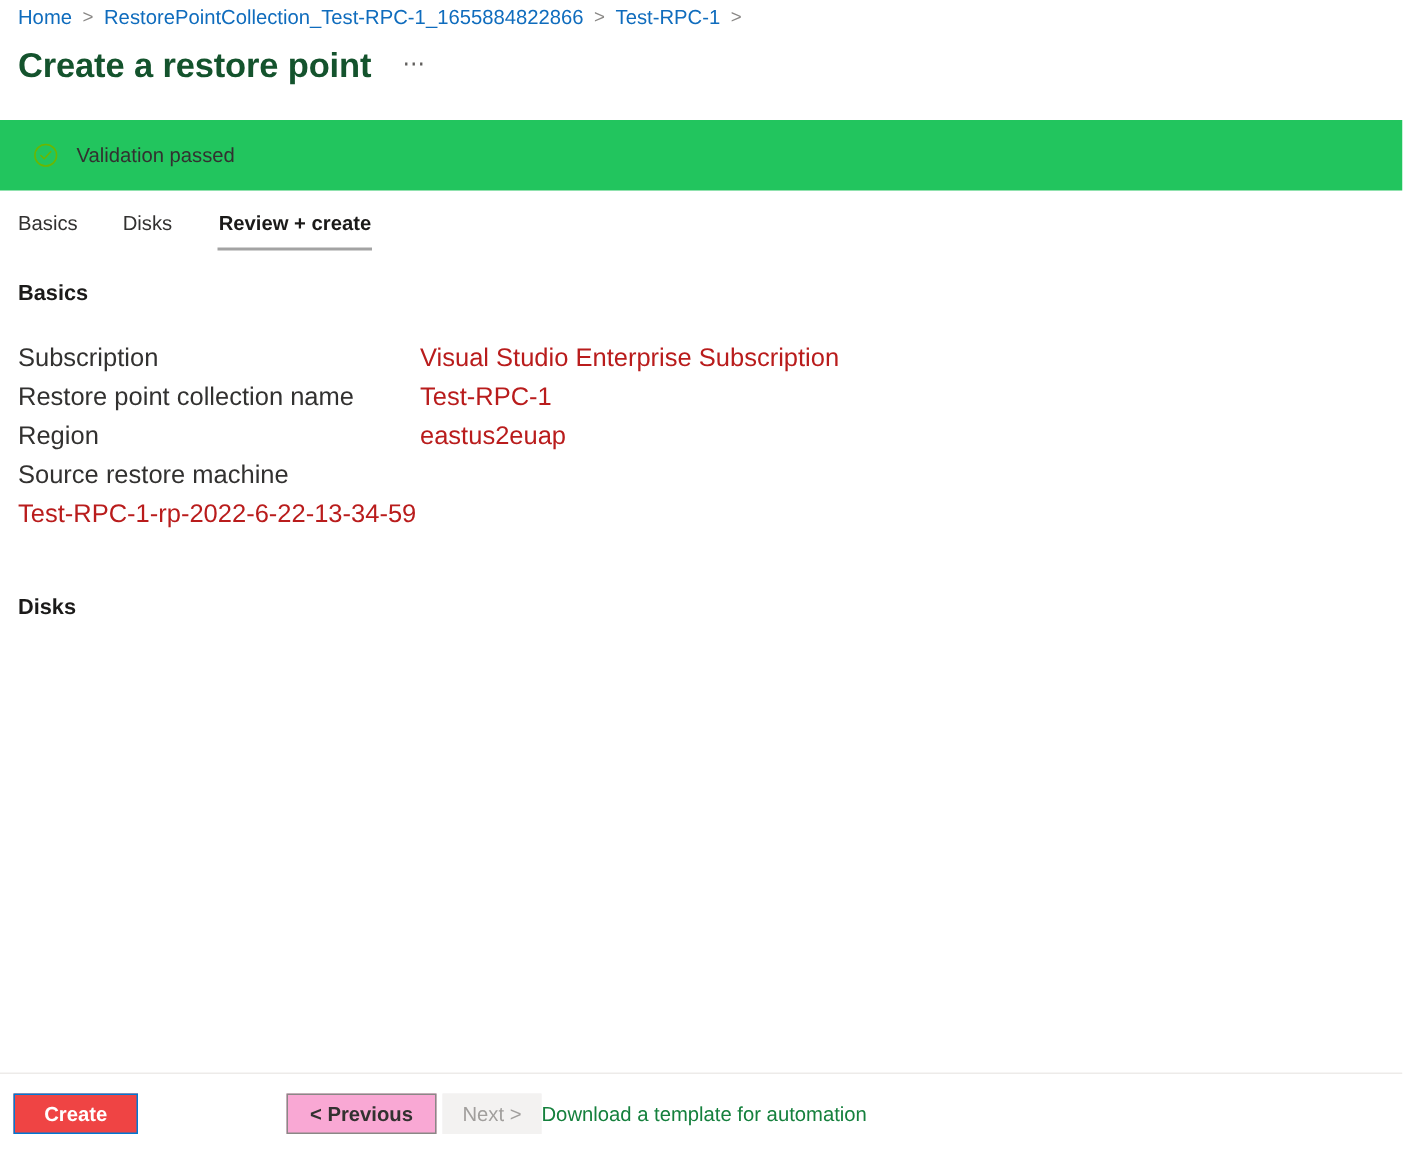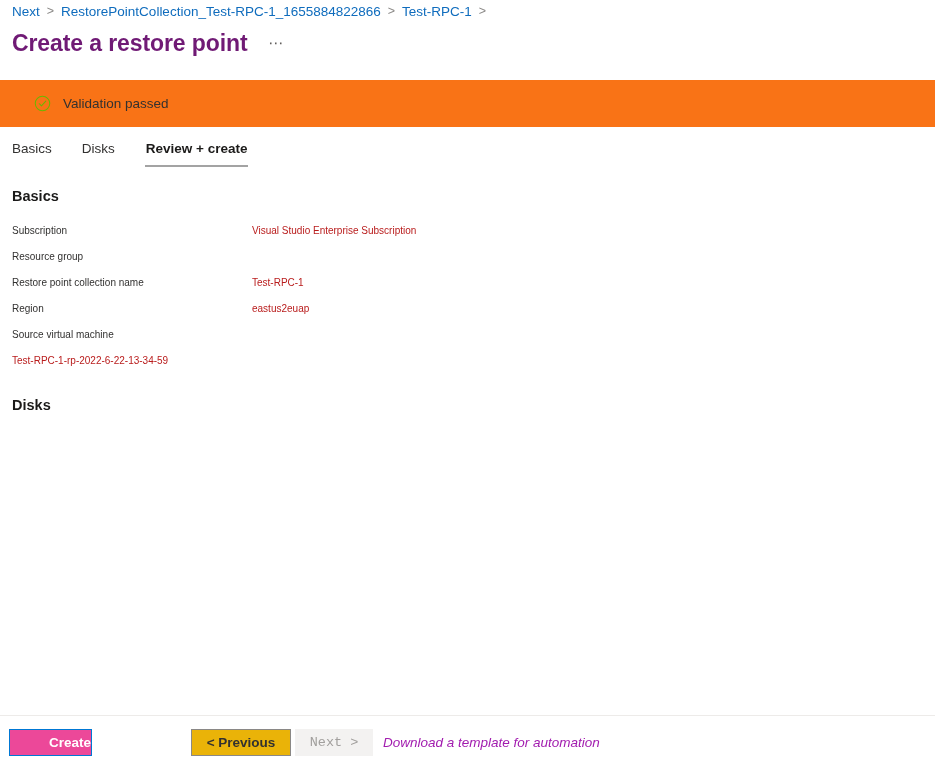--- a/index.html
+++ b/index.html
@@ -45,21 +45,21 @@
     position: absolute;
     top: 27px;
     left: 12px;
     display: flex;
     align-items: center;
     height: 32px;
   }
   .page-title {
     font-size: 23px;
     font-weight: bold;
-    color: #701a75;
+    color: #14532d;
     letter-spacing: -0.1px;
     line-height: 30px;
   }
   .more-btn {
     margin-left: 16px;
     width: 26px;
     height: 26px;
     display: flex;
     align-items: center;
     justify-content: center;
@@ -74,25 +74,25 @@
     font-family: "Liberation Sans", sans-serif;
   }
 
   
   .validation-banner {
     position: absolute;
     top: 80px;
     left: 0;
     width: 935px;
     height: 47px;
-    background: #f97316;
+    background: #22c55e;
     display: flex;
     align-items: center;
     box-sizing: border-box;
-    padding-left: 34px;
+    padding-left: 22px;
   }
   .check-icon {
     width: 17px;
     height: 17px;
     flex: 0 0 17px;
     margin-right: 12px;
     display: block;
   }
   .validation-text {
     font-size: 13.5px;
@@ -141,23 +141,24 @@
 
   .section-heading {
     font-size: 14.5px;
     font-weight: bold;
     color: #1b1a19;
     margin: 0 0 17px 0;
     line-height: 18px;
   }
   .kv-row {
     display: flex;
-    align-items: flex-start;
+    align-items: flex-end;
     height: 26px;
-    font-size: 10px;
+    font-size: 17px;
+    gap: 28px;
   }
   .kv-label {
     width: 240px;
     flex: 0 0 240px;
     color: #323130;
     line-height: 18px;
   }
   .kv-value {
     color: #b91c1c;
     line-height: 18px;
@@ -187,62 +188,59 @@
     font-size: 13.5px;
     height: 27px;
     box-sizing: border-box;
     cursor: pointer;
     padding: 0 12px;
     line-height: 25px;
   }
   .btn-create {
     margin-left: 9px;
     width: 83px;
-    background: #ec4899;
+    background: #ef4444;
     border: 1px solid #0078d4;
     color: #ffffff;
     font-weight: bold;
-    text-align: right;
+    text-align: center;
     padding: 0;
   }
   .btn-previous {
     margin-left: 99px;
     width: 100px;
-    background: #eab308;
+    background: #f9a8d4;
     border: 1px solid #8a8886;
     color: #323130;
     font-weight: bold;
     text-align: center;
     padding: 0;
   }
   .btn-next {
     margin-left: 4px;
-    width: 78px;
+    width: 66px;
     background: #f3f2f1;
     border: 1px solid #f3f2f1;
     color: #a19f9d;
     text-align: center;
     padding: 0;
     cursor: default;
-    font-family: Liberation Mono, monospace;
   }
   .template-link {
-    margin-left: 10px;
-    font-size: 13.5px;
-    color: #a21caf;
+    font-size: 13.5px;
+    color: #15803d;
     text-decoration: none;
     cursor: pointer;
-    font-style: italic;
   }
 </style>
 </head>
 <body>
 
 <nav class="breadcrumb" id="breadcrumb">
-    <a class="crumb-link">Next</a>
+    <a class="crumb-link">Home</a>
     <span class="crumb-sep">&gt;</span>
     <a class="crumb-link">RestorePointCollection_Test-RPC-1_1655884822866</a>
     <span class="crumb-sep">&gt;</span>
     <a class="crumb-link">Test-RPC-1</a>
     <span class="crumb-sep">&gt;</span>
   </nav>
 
 <div class="title-row">
   <h1 class="page-title">Create a restore point</h1>
   <button class="more-btn">⋯</button>
@@ -263,33 +261,29 @@
   </div>
 
 <div class="section" id="section-basics">
   <div class="section-heading">Basics</div>
   <div id="rows-basics">
       <div class="kv-row">
         <div class="kv-label">Subscription</div>
         <div class="kv-value">Visual Studio Enterprise Subscription</div>
       </div>
       <div class="kv-row">
-        <div class="kv-label">Resource group</div>
-        <div class="kv-value"></div>
-      </div>
-      <div class="kv-row">
         <div class="kv-label">Restore point collection name</div>
         <div class="kv-value">Test-RPC-1</div>
       </div>
       <div class="kv-row">
         <div class="kv-label">Region</div>
         <div class="kv-value">eastus2euap</div>
       </div>
       <div class="kv-row">
-        <div class="kv-label">Source virtual machine</div>
+        <div class="kv-label">Source restore machine</div>
         <div class="kv-value"></div>
       </div>
       <div class="kv-row">
         <div class="kv-value">Test-RPC-1-rp-2022-6-22-13-34-59</div>
       </div>
     </div>
 </div>
 
 <div class="section" id="section-disks">
   <div class="section-heading">Disks</div>

